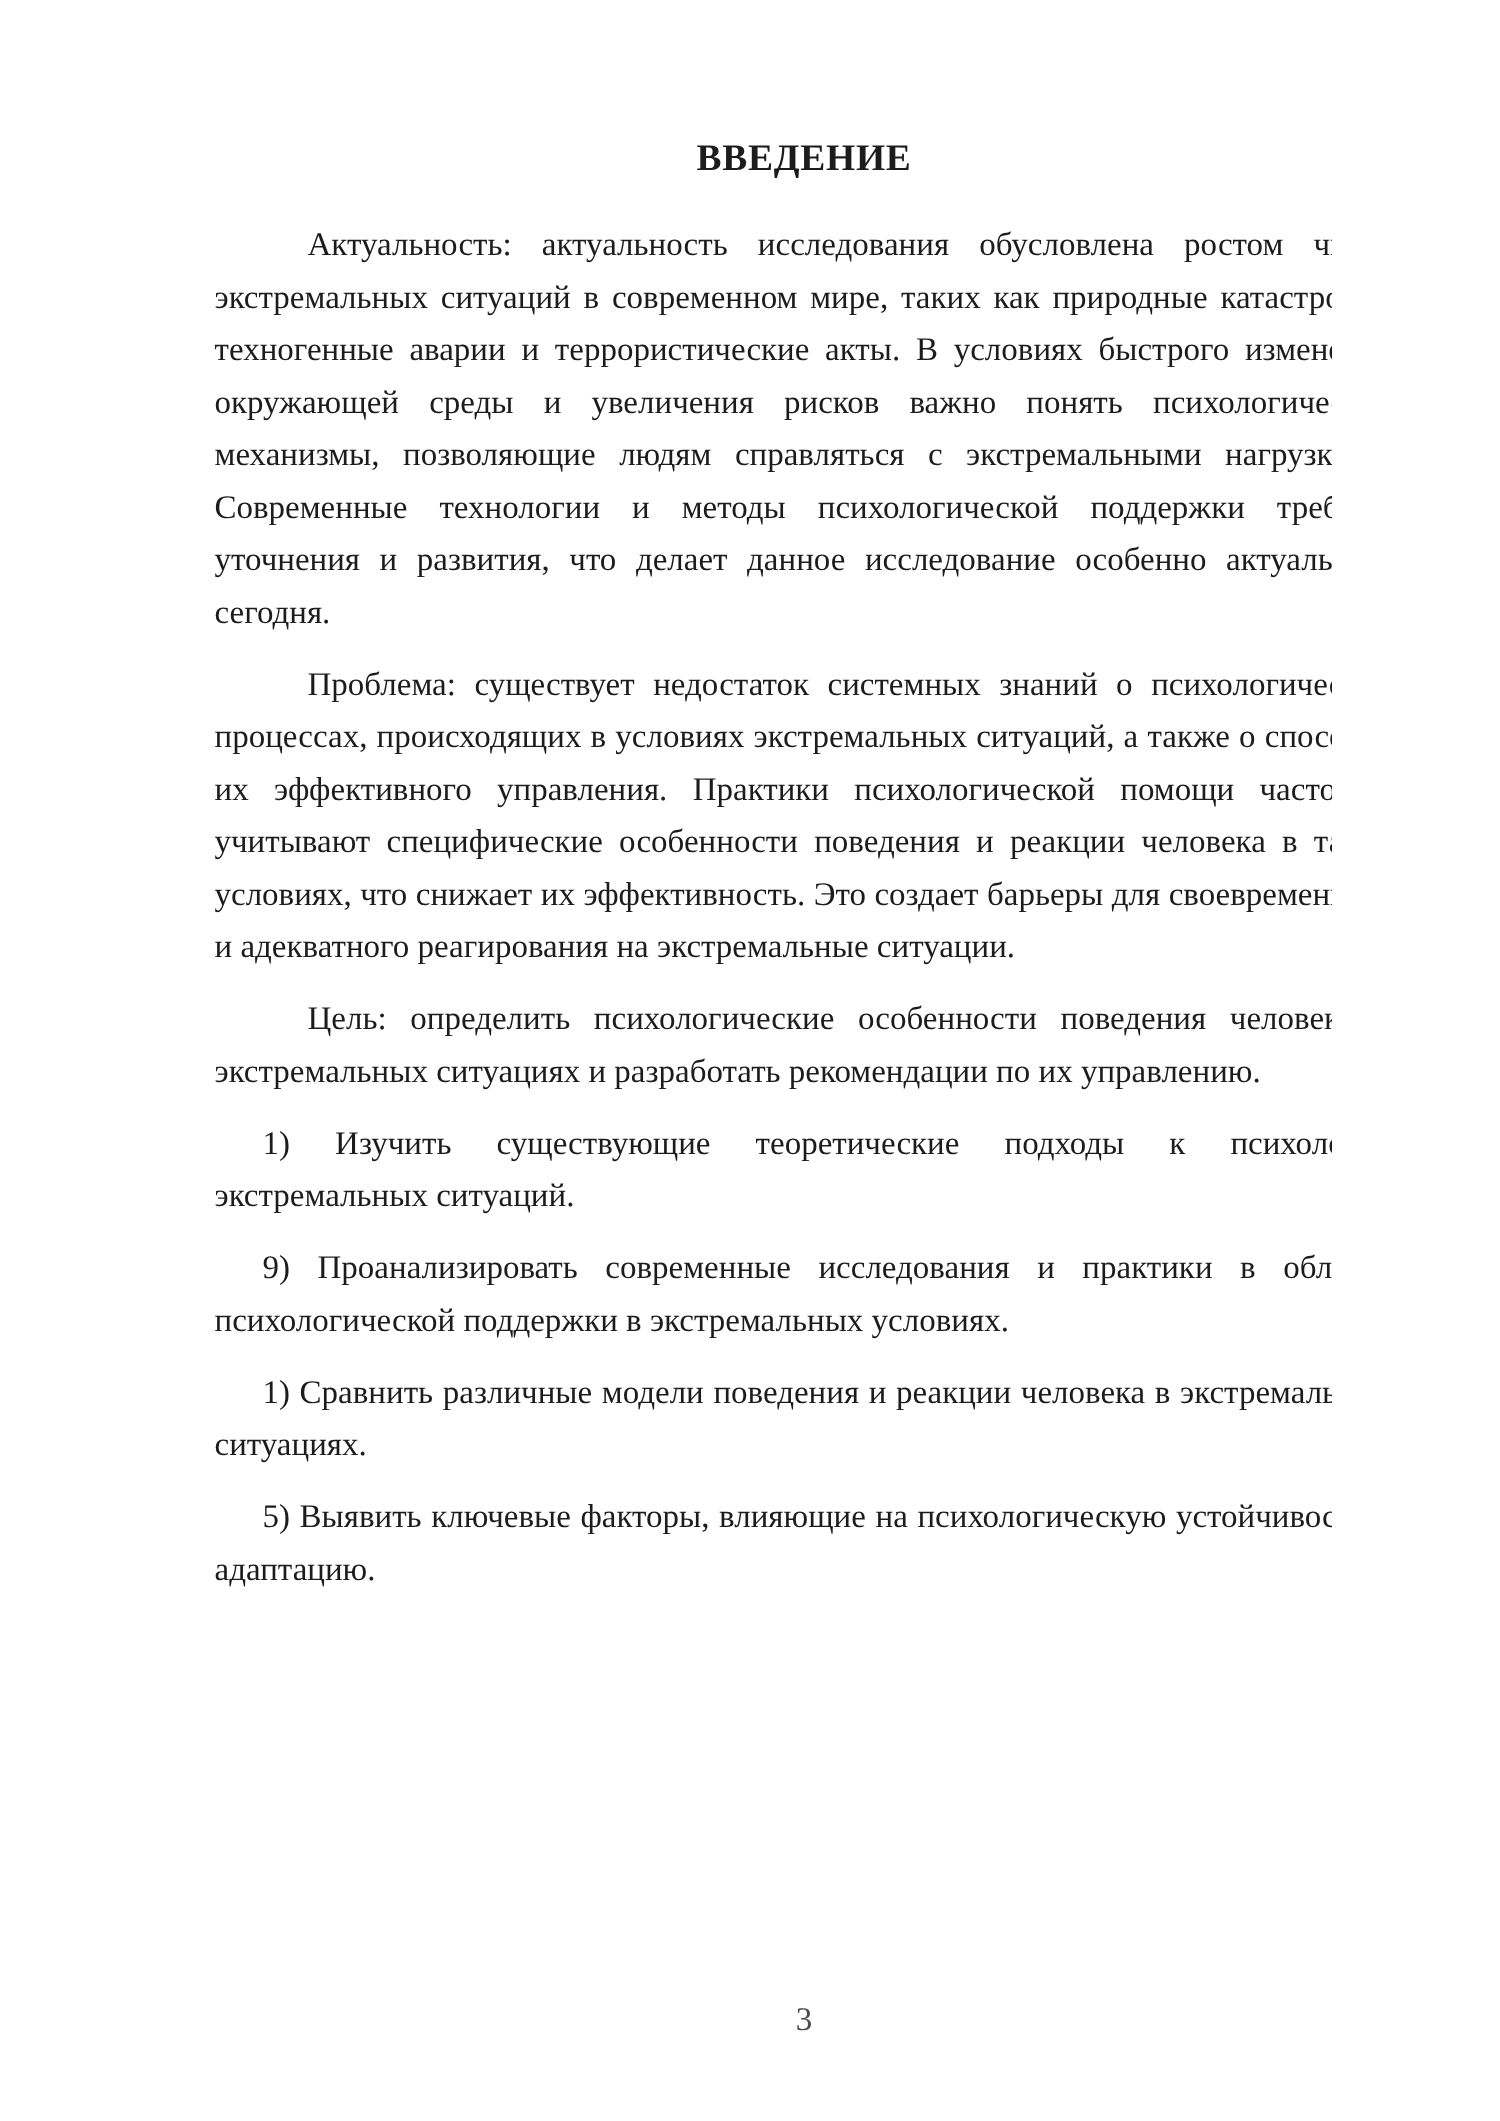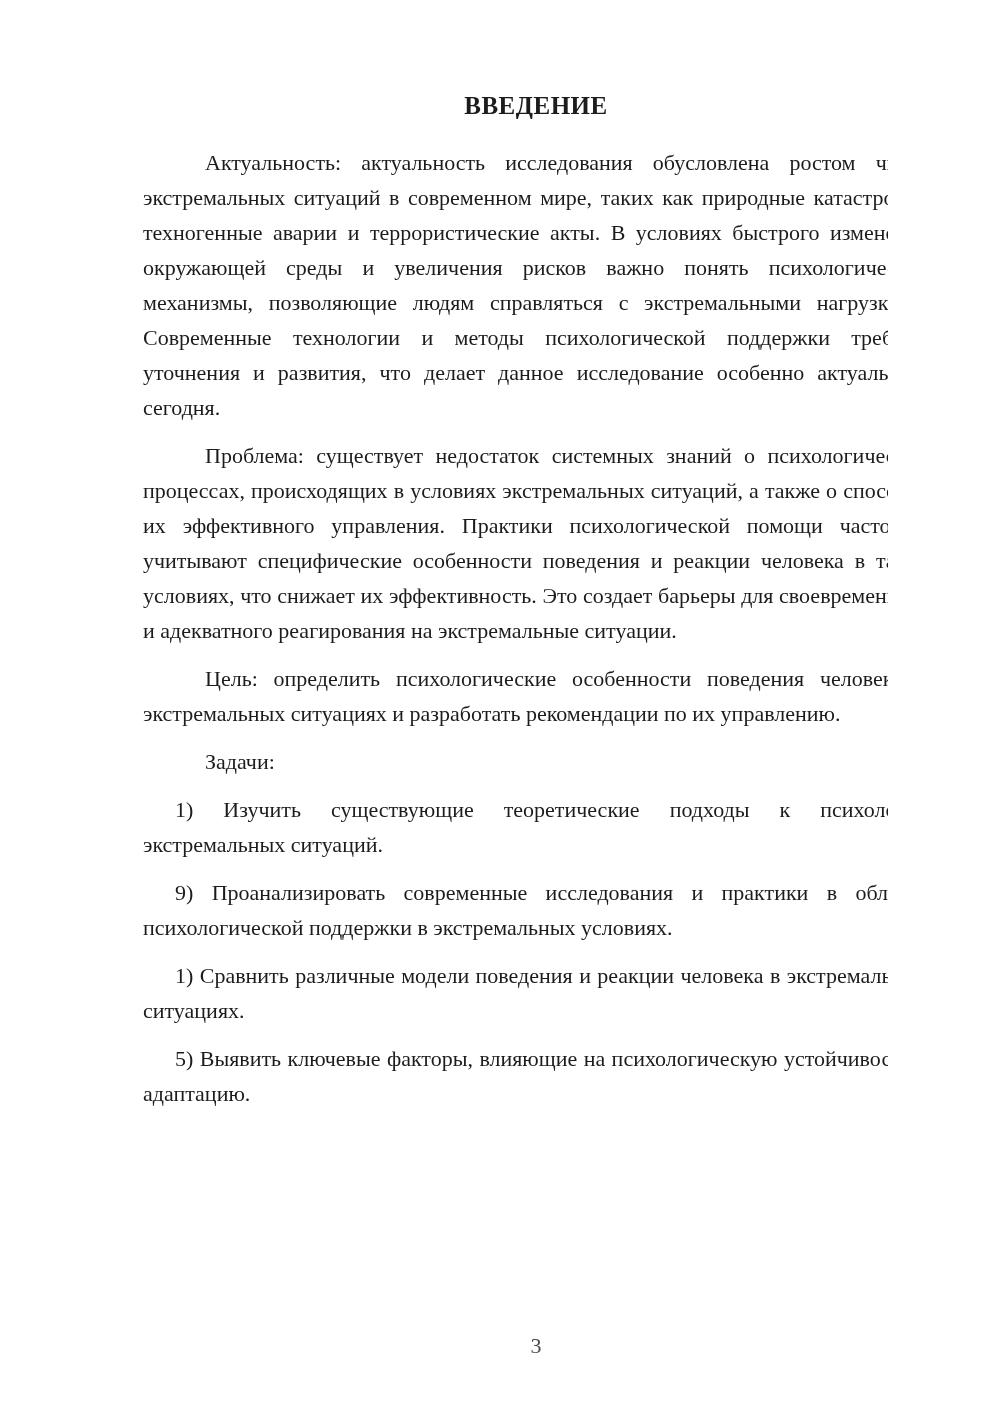--- a/index.html
+++ b/index.html
@@ -62,21 +62,20 @@
   <div class="content">
 
     <h1 class="doc-title">ВВЕДЕНИЕ</h1>
 
     <p class="para">Актуальность: актуальность исследования обусловлена ростом числа экстремальных ситуаций в современном мире, таких как природные катастрофы, техногенные аварии и террористические акты. В условиях быстрого изменения окружающей среды и увеличения рисков важно понять психологические механизмы, позволяющие людям справляться с экстремальными нагрузками. Современные технологии и методы психологической поддержки требуют уточнения и развития, что делает данное исследование особенно актуальным сегодня.</p>
 
     <p class="para">Проблема: существует недостаток системных знаний о психологических процессах, происходящих в условиях экстремальных ситуаций, а также о способах их эффективного управления. Практики психологической помощи часто не учитывают специфические особенности поведения и реакции человека в таких условиях, что снижает их эффективность. Это создает барьеры для своевременного и адекватного реагирования на экстремальные ситуации.</p>
 
     <p class="para">Цель: определить психологические особенности поведения человека в экстремальных ситуациях и разработать рекомендации по их управлению.</p>
 
-    <p class="para">Задачи:</p>
 
     <p class="para task">1) Изучить существующие теоретические подходы к психологии экстремальных ситуаций.</p>
 
     <p class="para task">9) Проанализировать современные исследования и практики в области психологической поддержки в экстремальных условиях.</p>
 
     <p class="para task">1) Сравнить различные модели поведения и реакции человека в экстремальных ситуациях.</p>
 
     <p class="para task">5) Выявить ключевые факторы, влияющие на психологическую устойчивость и адаптацию.</p>
 
 

